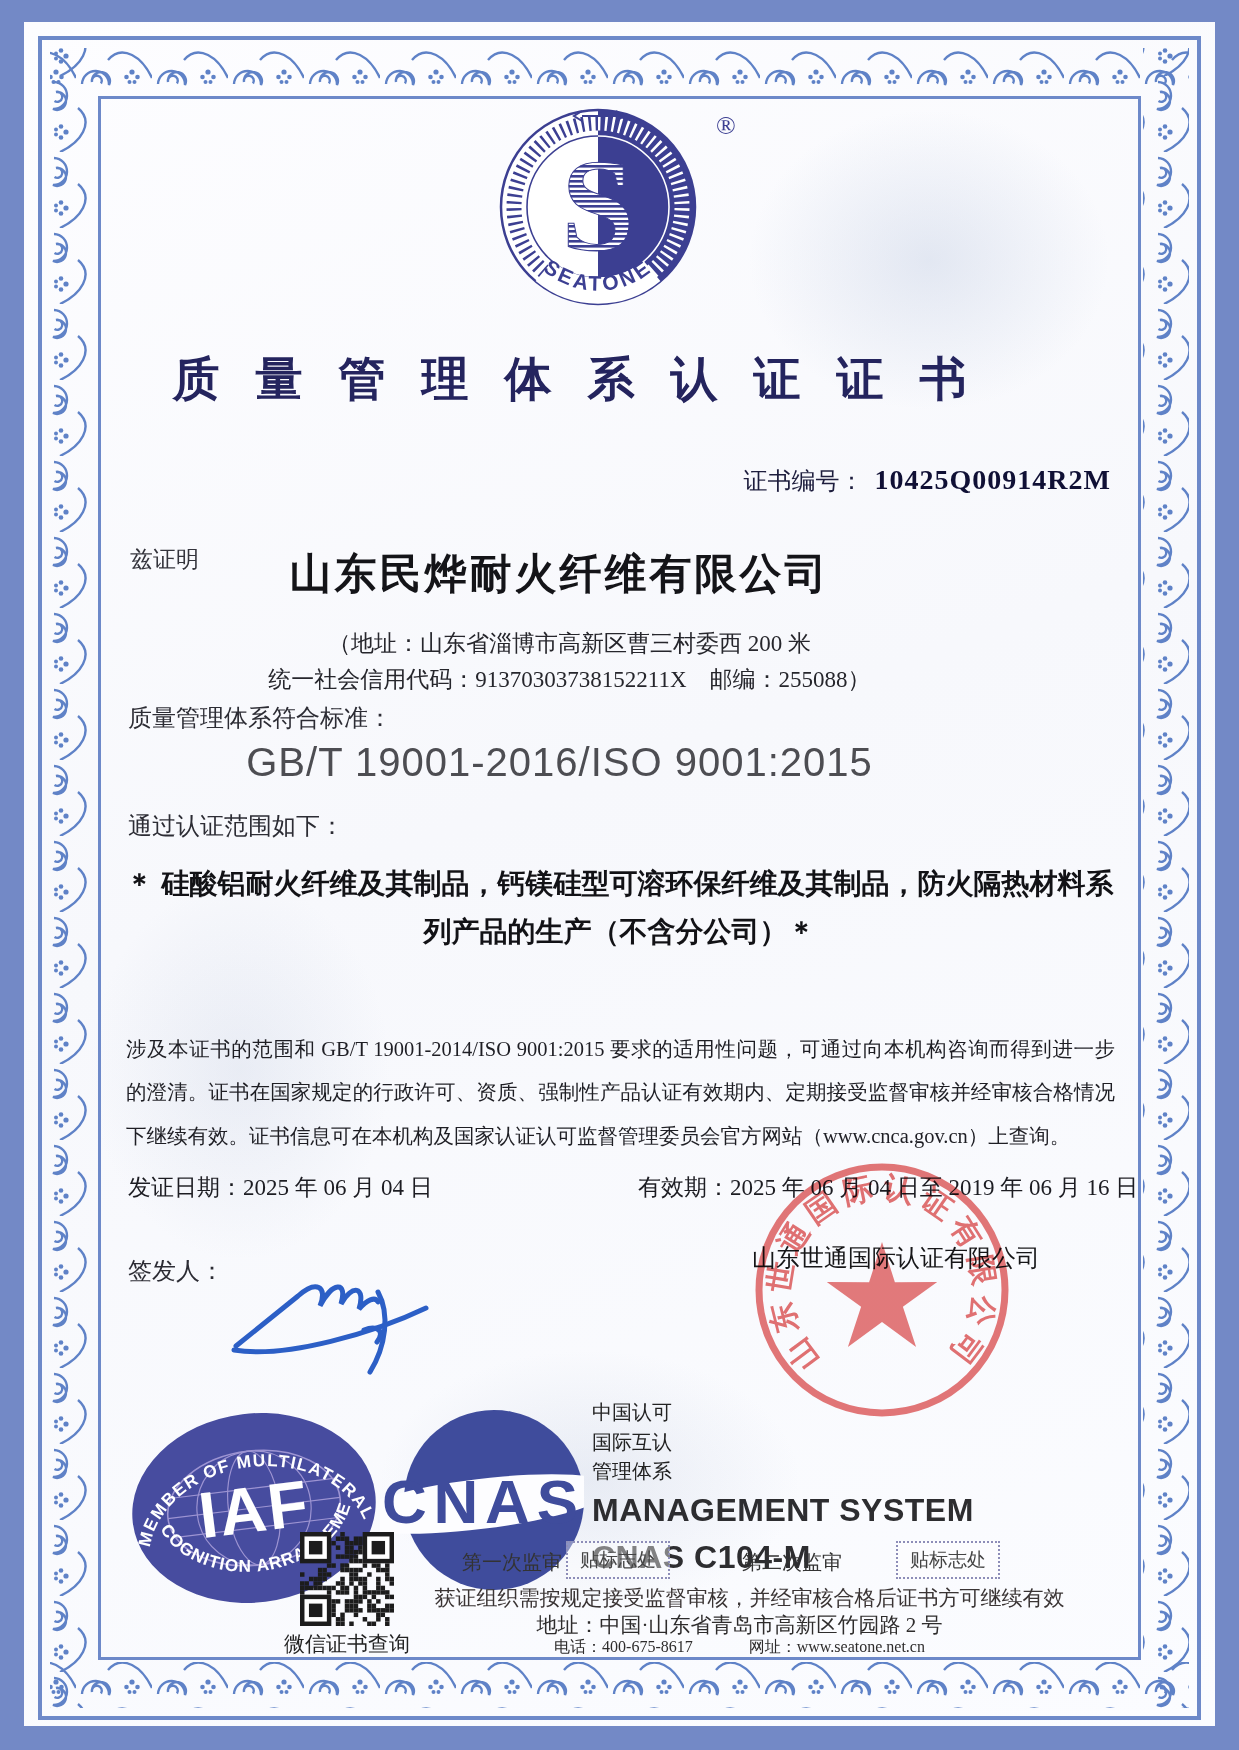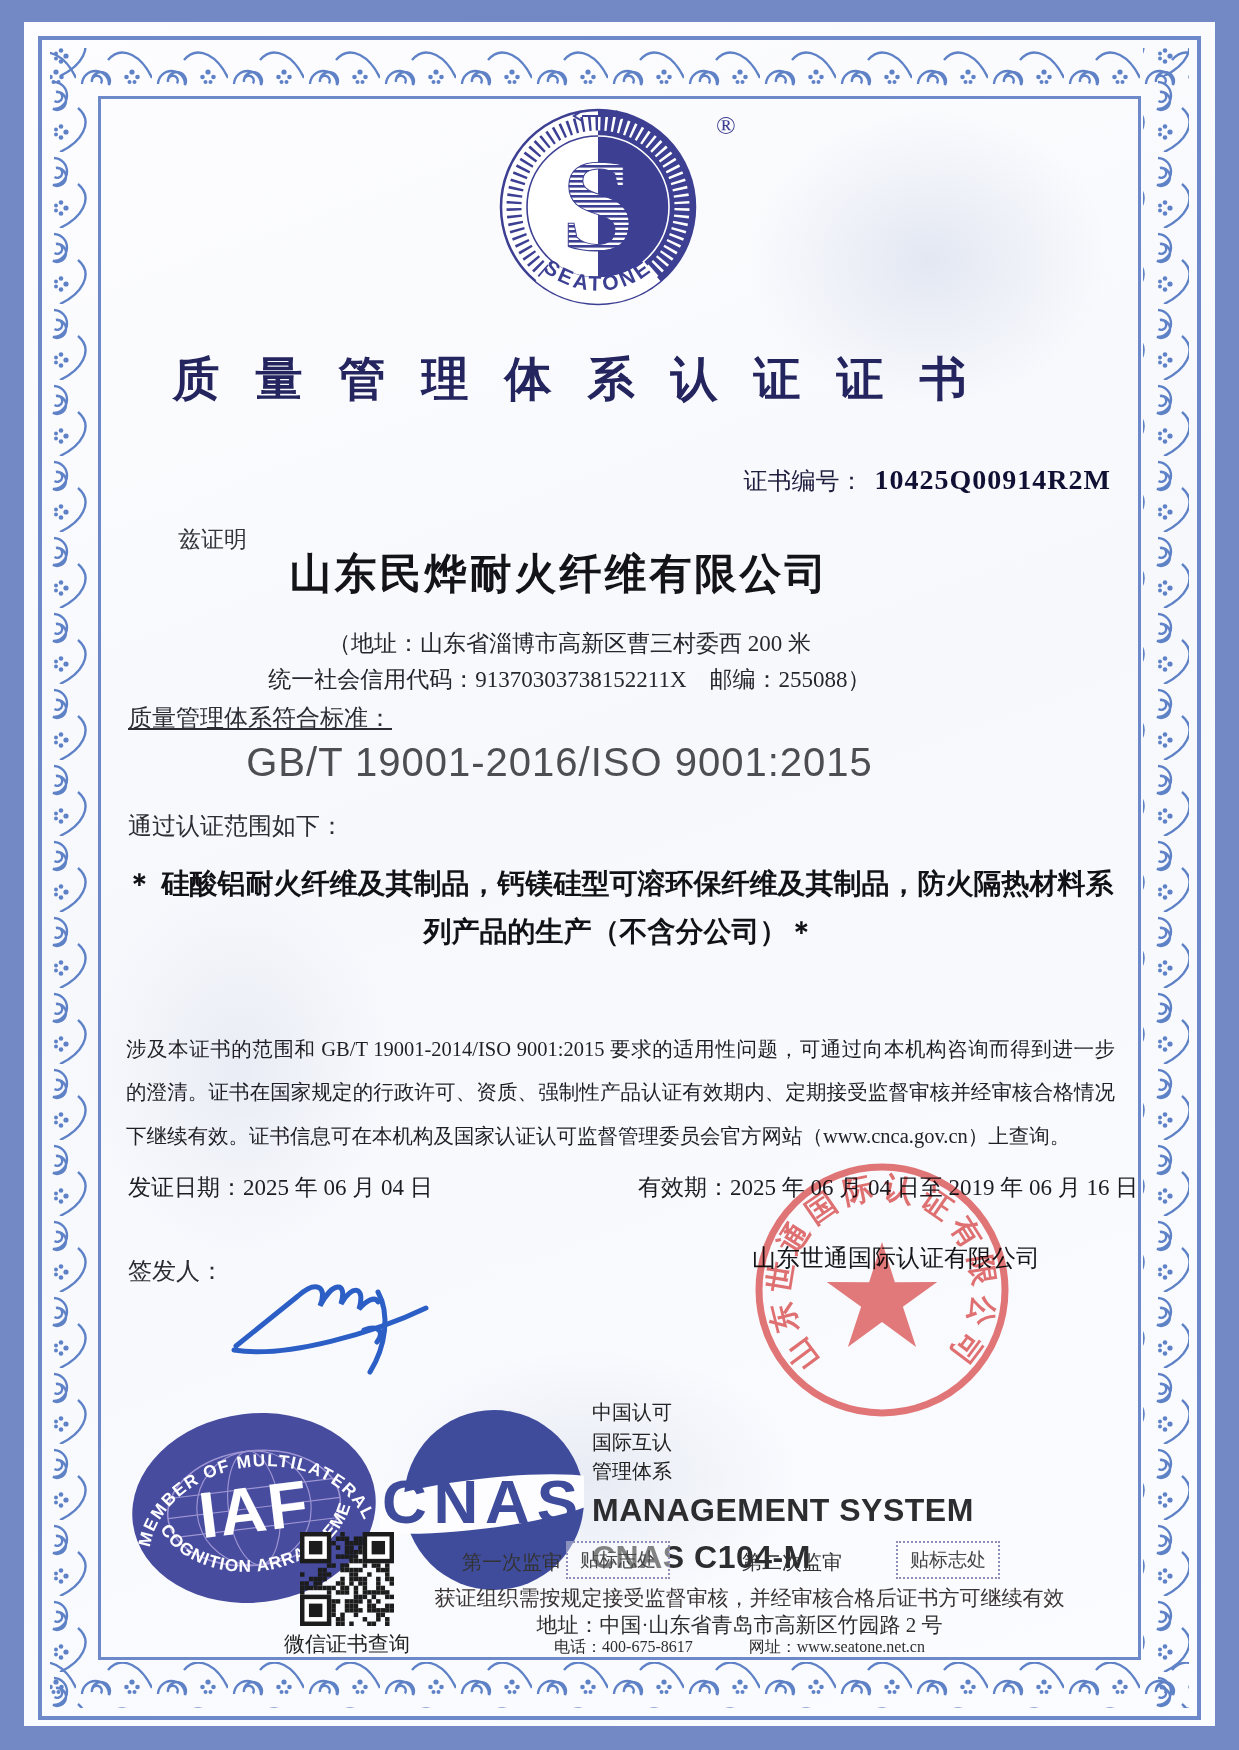--- a/index.html
+++ b/index.html
@@ -25,27 +25,27 @@
   .s3 { bottom:140px; left:380px; width:420px; height:260px;
     background:radial-gradient(closest-side, rgba(178,190,214,.25), rgba(178,190,214,0)); }
 
   
   .title { left:100px; right:200px; top:348px; text-align:center;
     font-size:47px; font-weight:bold; color:#24245e;
     letter-spacing:36px; padding-left:36px; }
   .certline { top:464px; right:128px; font-size:24px; color:#1d1d3d; }
   .certline b { font-size:28px; letter-spacing:1px; color:#101035;
     font-family:Liberation Serif, serif;margin-left:11px; }
-  .hereby { left:130px; top:524px; font-size:23px; color:#34343c;margin-left:48px; }
+  .hereby { left:130px; top:544px; font-size:23px; color:#34343c; }
   .company { left:100px; right:220px; top:546px; text-align:center;
     font-size:42px; font-weight:bold; letter-spacing:3px; color:#141418;
     font-family:"Liberation Sans","DejaVu Sans",sans-serif; }
   .addr   { left:100px; right:200px; top:628px; text-align:center; font-size:23px; color:#26262c; }
   .credit { left:100px; right:200px; top:664px; text-align:center; font-size:23px; color:#26262c; }
-  .stdlabel { left:128px; top:702px; font-size:24px; color:#2c2c34;text-decoration:underline; }
+  .stdlabel { left:128px; top:702px; font-size:24px; color:#2c2c34; }
   .standard { left:100px; right:220px; top:740px; text-align:center;
     font-size:40px; color:#4d4d52; letter-spacing:1px;
     font-family:"Liberation Sans","DejaVu Sans",sans-serif; }
   .scopelabel { left:128px; top:810px; font-size:24px; color:#2c2c34; }
   .scope { left:112px; right:112px; top:860px; text-align:center;
     font-size:28px; font-weight:bold; line-height:1.7; color:#121216;
     font-family:"Liberation Sans","DejaVu Sans",sans-serif; }
   .disclaimer { left:126px; right:124px; top:1028px; font-size:20.5px;
     line-height:2.12; text-align:justify; color:#1e1e24; }
   .daterow { font-size:23px; color:#1c1c22; }

